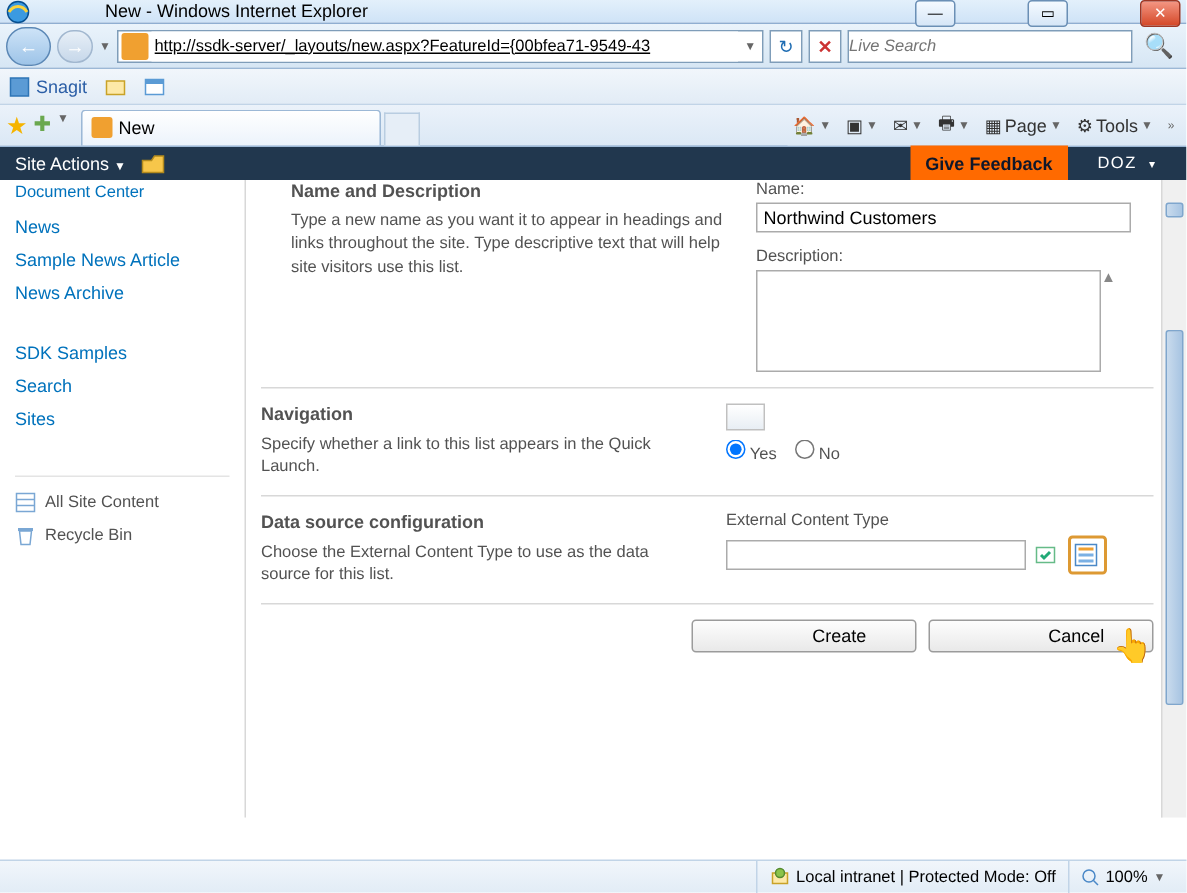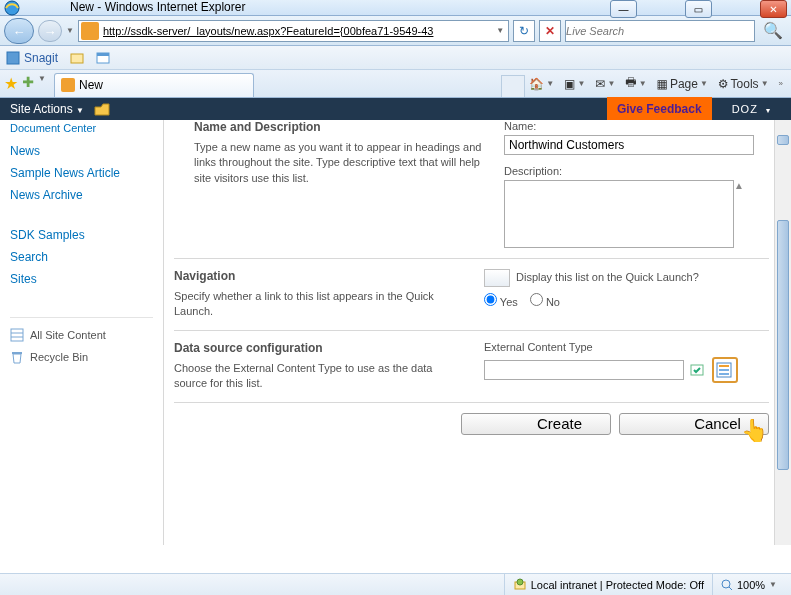--- a/index.html
+++ b/index.html
@@ -20,31 +20,31 @@
 .addrtext { flex: 1; font-size: 11px; color: #000; padding: 0 2px; border: none; outline: none; height: 20px; text-decoration: underline; }
 .refreshbtn { width: 22px; height: 22px; border: 1px solid #7f9db9; background: #fff; display: flex; align-items: center; justify-content: center; color: #1f6db3; font-size: 12px; }
 .stopbtn { width: 22px; height: 22px; border: 1px solid #7f9db9; background: #fff; display: flex; align-items: center; justify-content: center; color: #c33; font-size: 12px; font-weight: bold; }
 .searchbox { width: 190px; height: 22px; border: 1px solid #7f9db9; background: #fff; color: #999; font-size: 11px; font-style: italic; padding: 0 0; }
 
 .linksbar { height: 24px; background: linear-gradient(#f1f6fb,#e2ecf6); border-bottom: 1px solid #c1d4e7; display: flex; align-items: center; padding: 0 6px; gap: 12px; font-size: 12px; }
 .snagit { color: #2b5ea6; display: inline-flex; align-items: center; gap: 4px; }
 
 .tabbar { height: 28px; background: linear-gradient(#ebf2fa,#dbe8f5); border-bottom: 1px solid #9cb8d6; display: flex; align-items: center; padding: 0 4px; }
 .favctrls { display: flex; gap: 4px; margin-right: 8px; }
-.tabstrip { flex: 1; display: flex; align-items: flex-end; height: 28px; border-bottom: 1px solid #9cb8d6; justify-content: space-between; }
+.tabstrip { flex: 1; display: flex; align-items: flex-end; height: 28px; border-bottom: 1px solid #9cb8d6; }
 .tab { height: 24px; min-width: 200px; background: linear-gradient(#fff,#ecf3fb); border: 1px solid #9cb8d6; border-bottom: none; border-top-left-radius: 3px; border-top-right-radius: 3px; display: flex; align-items: center; padding: 0 6px; font-size: 12px; gap: 4px; }
 .tab .tabfav { width: 14px; height: 14px; background: #f0a030; border-radius: 2px; }
 .toolsarea { display: flex; align-items: center; gap: 2px; font-size: 12px; color: #333; }
 .toolbtn { padding: 2px 4px; display: inline-flex; align-items: center; gap: 2px; }
 .chev { font-size: 8px; color: #666; }
 
 
 .ribbon { height: 22px; background: #21374e; color: #fff; display: flex; align-items: center; padding: 0 10px; font-size: 12px; gap: 10px; }
 .ribbon .spacer { flex: 1; }
-.feedback { background: #ff6a00; padding: 5px 10px; font-weight: bold; color: #4c1d95; font-size: 12px; }
+.feedback { background: #ff6a00; padding: 5px 10px; font-weight: bold; color: #0f172a; font-size: 12px; }
 .userbox { padding: 0 10px; letter-spacing: 1px; font-size: 11px; }
 
 
 .content { height: 425px; display: flex; background: #fff; position: relative; }
 .leftnav { width: 164px; border-right: 1px solid #d8d8d8; padding: 2px 10px; font-size: 12px; color: #0072bc; }
 .leftnav .trunc { color: #0072bc; font-size: 11px; margin-bottom: 6px; white-space: nowrap; overflow: hidden; }
 .leftnav .item { padding: 4px 0; cursor: pointer; }
 .leftnav .sep { height: 18px; }
 .leftnav .util { display: flex; align-items: center; gap: 6px; padding: 4px 0; font-size: 11px; color: #525252; }
 .licon { width: 14px; height: 14px; display: inline-block; }
@@ -62,21 +62,21 @@
 .radiorow { margin-top: 6px; display: flex; gap: 12px; align-items: center; }
 .qlimg { width: 26px; height: 18px; border: 1px solid #c0c0c0; background: linear-gradient(#fff,#e8eef4); display: inline-block; vertical-align: middle; margin-right: 6px; }
 
 .ectwrap { display: flex; align-items: center; gap: 4px; margin-top: 4px; }
 .ectinput { width: 200px; height: 20px; border: 1px solid #ababab; background: #fff; }
 .iconbtn { width: 20px; height: 20px; display: flex; align-items: center; justify-content: center; cursor: pointer; }
 .iconbtn.highlight { border: 2px solid #d93; border-radius: 3px; width: 26px; height: 26px; }
 .handcursor { position: absolute; right: 22px; top: 298px; font-size: 22px; pointer-events: none; }
 
 .btnrow { display: flex; justify-content: flex-end; gap: 8px; padding: 10px 0; border-top: 1px solid #d8d8d8; }
-.fbtn { width: 150px; height: 22px; border: 1px solid #9b9b9b; background: linear-gradient(#fdfdfd,#e9e9e9); font-size: 15px; border-radius: 3px; cursor: pointer; padding-left: 47px; }
+.fbtn { width: 150px; height: 22px; border: 1px solid #9b9b9b; background: linear-gradient(#fdfdfd,#e9e9e9); font-size: 12px; border-radius: 3px; cursor: pointer; padding-left: 47px; }
 
 .vscroll { position: absolute; right: 0; top: 0; bottom: 0; width: 17px; background: #f0f0f0; border-left: 1px solid #d8d8d8; }
 .vscroll .thumb { position: absolute; left: 2px; right: 2px; background: linear-gradient(90deg,#c9dbed,#a7c4e2); border: 1px solid #7fa6cd; border-radius: 2px; }
 .vscroll .upthumb { top: 15px; height: 10px; }
 .vscroll .mthumb { top: 100px; height: 250px; }
 
 
 .statusbar { position: absolute; left: 0; right: 0; bottom: 0; height: 22px; background: linear-gradient(#f1f6fb,#e2ecf6); border-top: 1px solid #c1d4e7; display: flex; align-items: center; font-size: 11px; padding: 0 6px; }
 .statusbar .spacer { flex: 1; }
 .zone { display: inline-flex; align-items: center; gap: 4px; padding: 0 8px; border-left: 1px solid #c1d4e7; height: 22px; }
@@ -206,21 +206,21 @@
           </div>
       </div>
     </div>
 
     <div class="section">
       <div class="secleft">
         <h3>Navigation</h3>
         <p>Specify whether a link to this list appears in the Quick Launch.</p>
       </div>
       <div class="secright">
-        <div><span class="qlimg"></span><span>Display this list on the Quick Launch?</span></div>
+        <div><span class="qlimg"></span></div>
         <div class="radiorow">
           <label><input type="radio" name="ql" checked="" style=""> <span>Yes</span></label>
           <label><input type="radio" name="ql" style=""> <span>No</span></label>
         </div>
       </div>
     </div>
 
     <div class="section">
       <div class="secleft">
         <h3>Data source configuration</h3>

